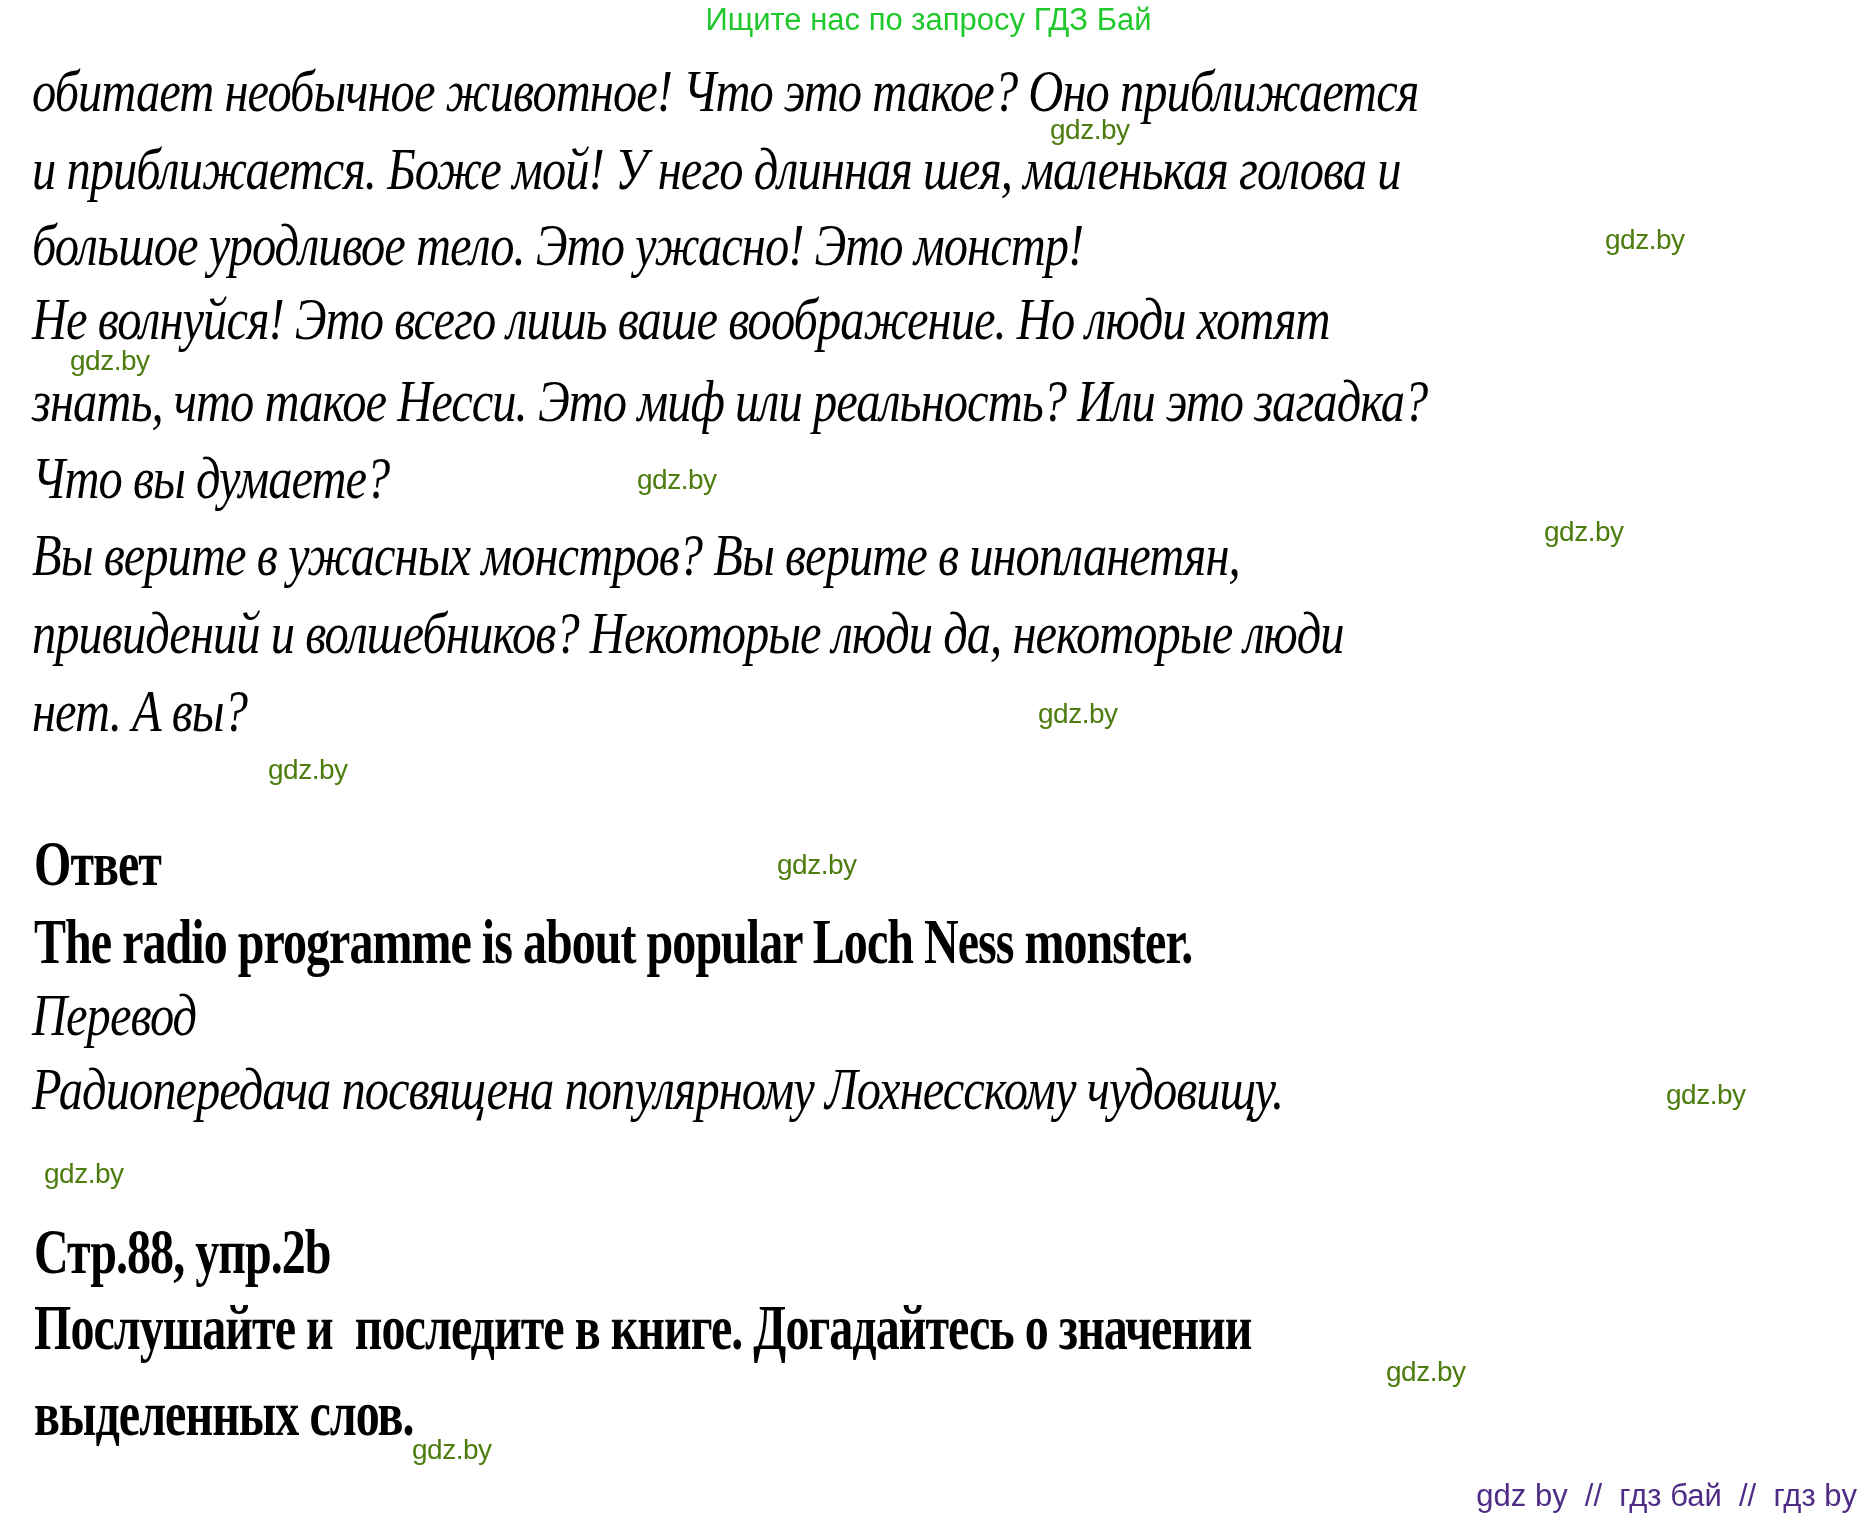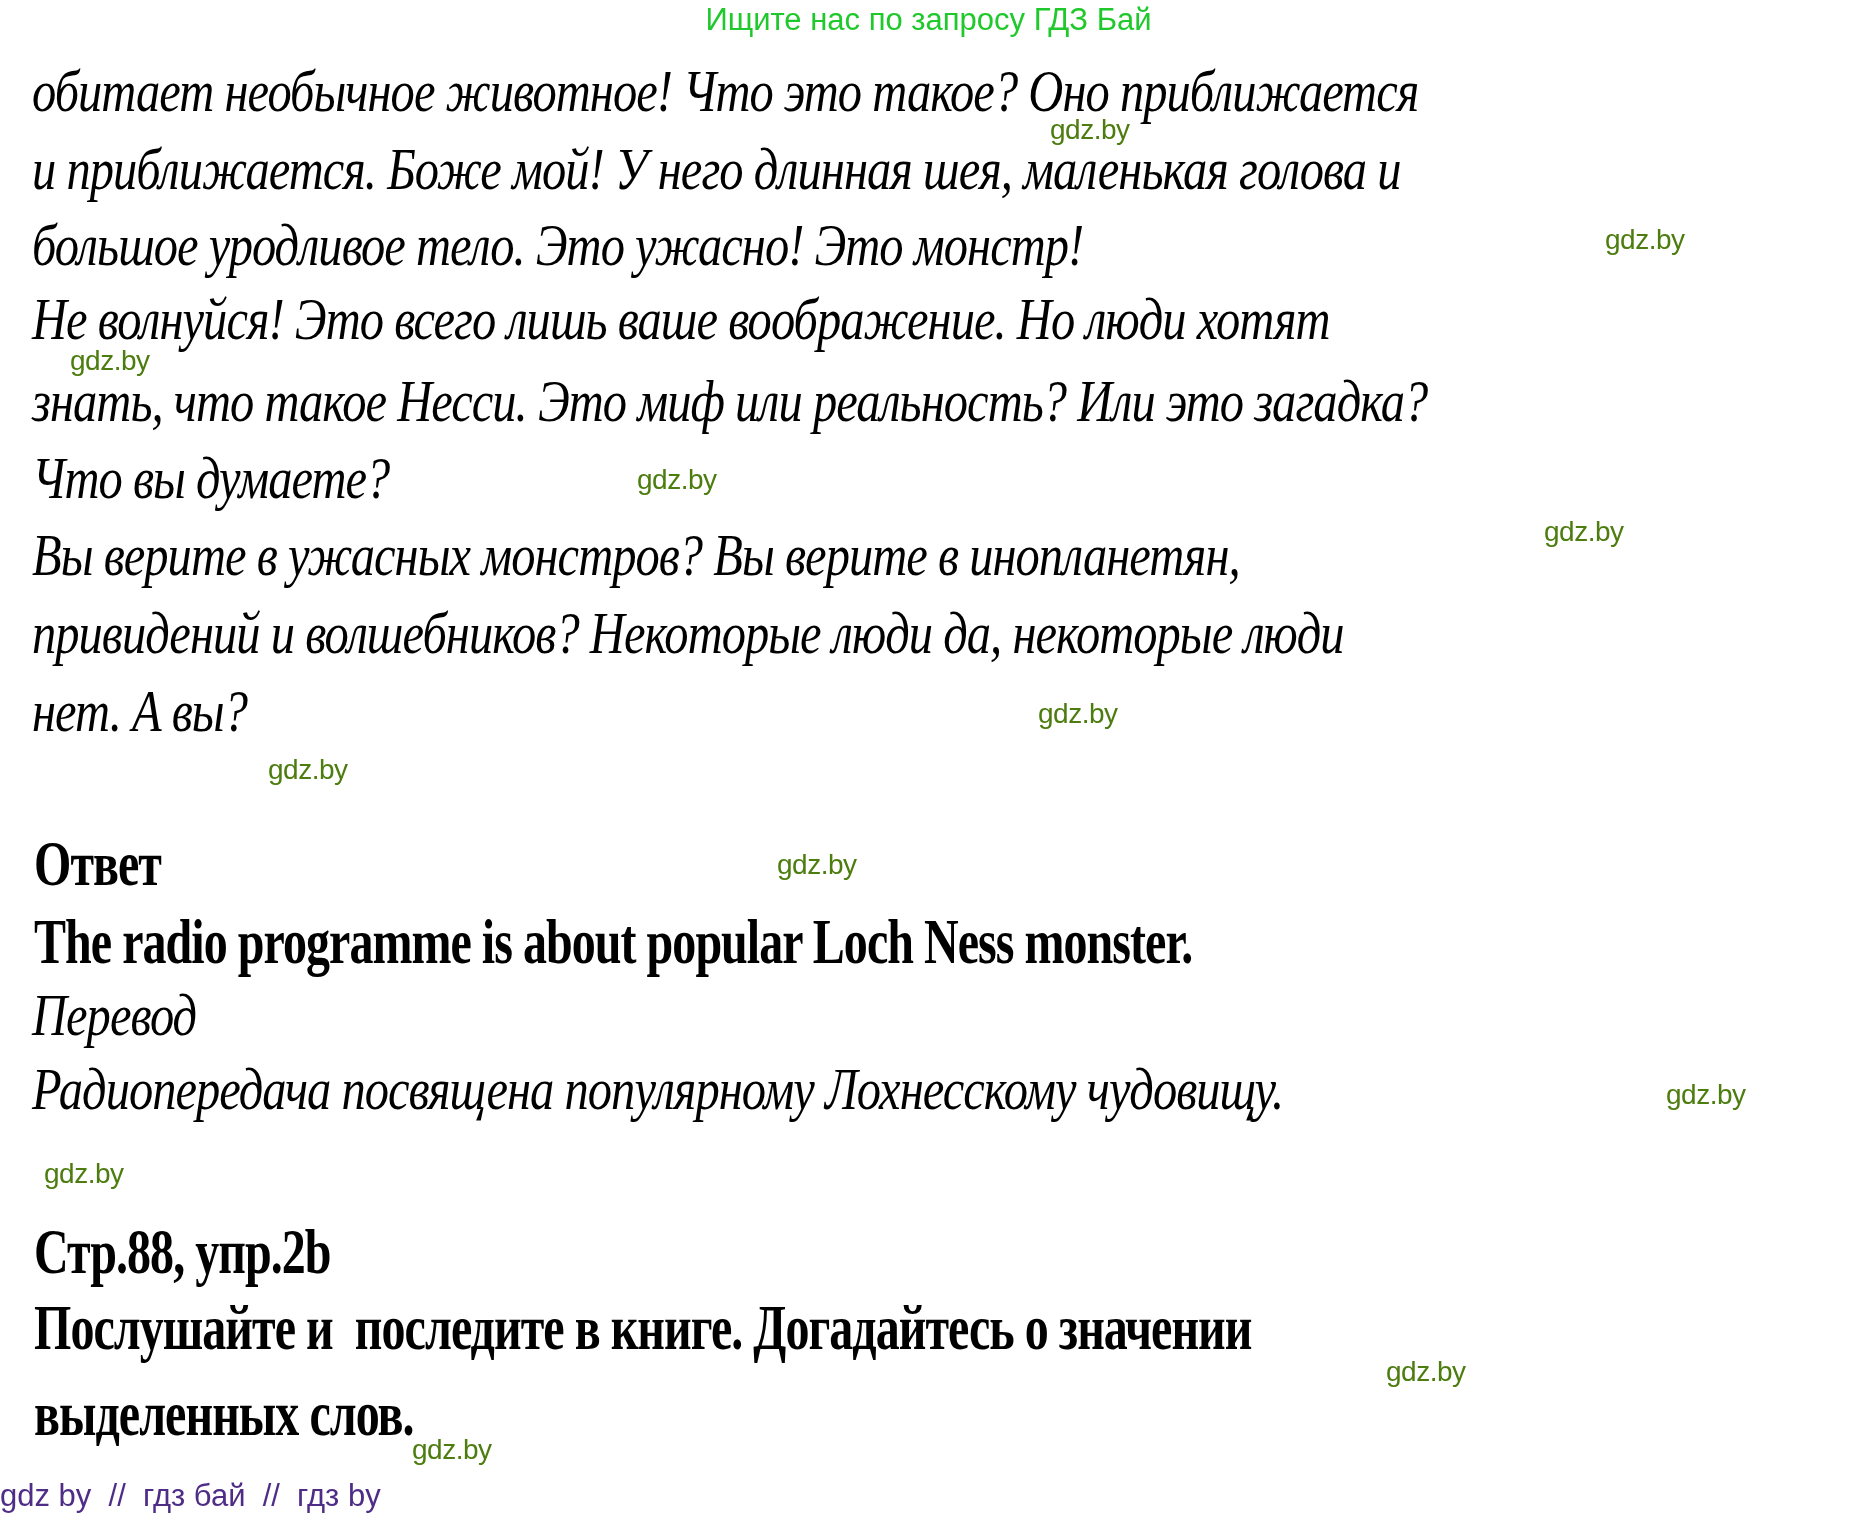--- a/index.html
+++ b/index.html
@@ -53,21 +53,21 @@
     position: absolute;
     font-family: "Liberation Sans", sans-serif;
     font-size: 28px; line-height: 1;
     letter-spacing: -0.5px;
     color: #4d7c0f;
     white-space: pre;
   }
 
   .footer {
     position: absolute; top: 1478px; left: 0; width: 100%;
-    text-align: left;
+    text-align: right;
     font-family: "Liberation Sans", sans-serif;
     font-size: 31px;
     color: #4f2d87;
     white-space: pre;
   }
 </style>
 </head>
 <body>
 
 <div class="page">

